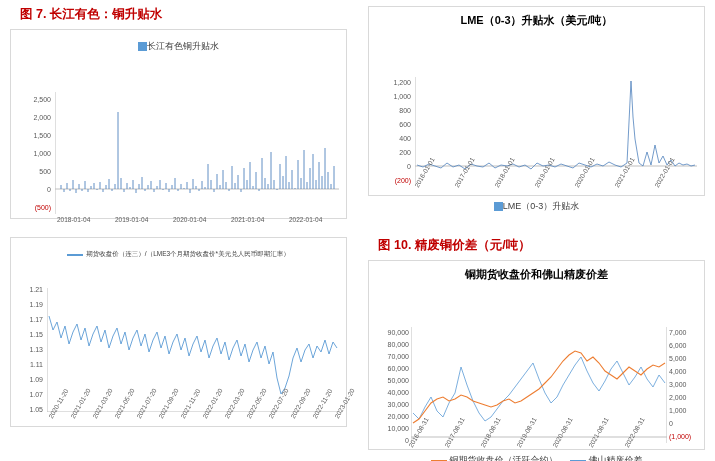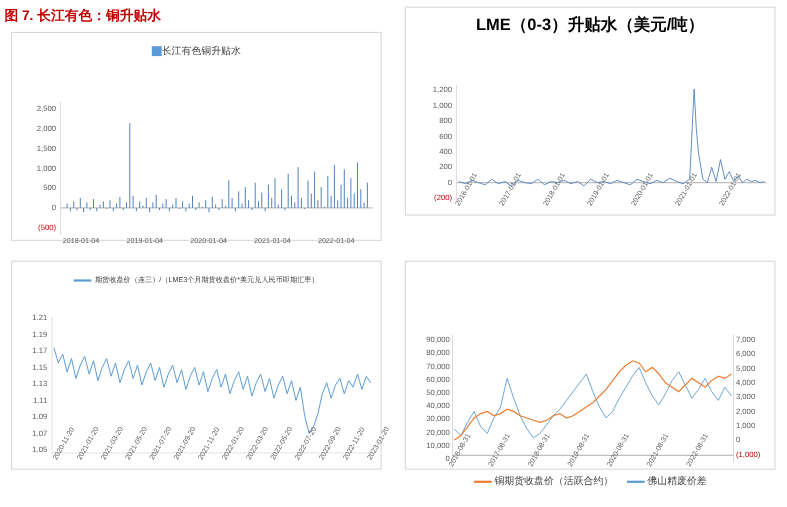--- a/index.html
+++ b/index.html
@@ -3,23 +3,23 @@
 <meta charset="utf-8">
 <style>
   html,body{margin:0;padding:0;}
   body{width:715px;height:461px;background:#ffffff;font-family:"Liberation Sans",sans-serif;}
   .page{position:relative;width:715px;height:461px;overflow:hidden;}
   .quad{position:absolute;box-sizing:border-box;}
   .q1{left:0;top:0;width:357px;height:230px;}
   .q2{left:358px;top:0;width:357px;height:230px;}
   .q3{left:0;top:231px;width:357px;height:230px;}
   .q4{left:358px;top:231px;width:357px;height:230px;}
-  .fig-title{color:#c00000;font-weight:bold;font-size:12.5px;padding:6px 0 0 4px;letter-spacing:0px;white-space:nowrap;}
+  .fig-title{color:#c00000;font-weight:bold;font-size:12.5px;padding:6px 0 0 20px;letter-spacing:0px;white-space:nowrap;}
   .chart-box{position:relative;margin:6px 10px 0 10px;border:1px solid #d9d9d9;background:#fff;height:190px;box-sizing:border-box;}
-  .chart-title{text-align:center;font-size:15px;font-weight:bold;color:#000;padding-top:6px;}
+  .chart-title{text-align:center;font-size:11px;font-weight:bold;color:#000;padding-top:6px;}
   .legend{display:flex;align-items:center;justify-content:center;gap:0;font-size:9px;color:#404040;}
   .legend .swatch{display:inline-block;width:9px;height:9px;background:#5b9bd5;}
   .legend .line{display:inline-block;width:16px;height:2px;background:#5b9bd5;}
   .legend .line.orange{background:#ed7d31;}
   .legend-item{display:flex;align-items:center;gap:3px;}
   .plot{position:absolute;}
   .ytick{position:absolute;font-size:7px;color:#595959;text-align:right;white-space:nowrap;}
   .ytick.right{text-align:left;}
   .ytick.neg{color:#c00000;}
   .xtick{position:absolute;font-size:6.5px;color:#595959;white-space:nowrap;}
@@ -174,20 +174,24 @@
       </svg>
 
       <div class="xtick rot" style="left:44px;top:178px;">2016-01-01</div>
       <div class="xtick rot" style="left:84px;top:178px;">2017-01-01</div>
       <div class="xtick rot" style="left:124px;top:178px;">2018-01-01</div>
       <div class="xtick rot" style="left:164px;top:178px;">2019-01-01</div>
       <div class="xtick rot" style="left:204px;top:178px;">2020-01-01</div>
       <div class="xtick rot" style="left:244px;top:178px;">2021-01-01</div>
       <div class="xtick rot" style="left:284px;top:178px;">2022-01-01</div>
     </div>
+    <div class="legend" style="margin-top:4px;">
+      <span class="swatch"></span>
+      <span>LME（0-3）升贴水</span>
+    </div>
   </div>
 
   <div class="quad q3">
     <div class="chart-box">
       <div class="legend" style="margin-top:12px;font-size:6.5px;">
         <span class="legend-item">
           <span class="line"></span>
           <span>期货收盘价（连三）/（LME3个月期货收盘价*美元兑人民币即期汇率）</span>
         </span>
       </div>
@@ -219,21 +223,23 @@
       <div class="xtick rot" style="left:212px;top:178px;">2022-03-20</div>
       <div class="xtick rot" style="left:234px;top:178px;">2022-05-20</div>
       <div class="xtick rot" style="left:256px;top:178px;">2022-07-20</div>
       <div class="xtick rot" style="left:278px;top:178px;">2022-09-20</div>
       <div class="xtick rot" style="left:300px;top:178px;">2022-11-20</div>
       <div class="xtick rot" style="left:322px;top:178px;">2023-01-20</div>
     </div>
   </div>
 
   <div class="quad q4">
-    <div class="chart-box">
+    <div class="fig-title">图 10.  精废铜价差（元/吨）</div>
+    <div class="chart-box">
+      <div class="chart-title">铜期货收盘价和佛山精废价差</div>
 
       <div class="ytick" style="left:4px;top:68px;width:36px;">90,000</div>
       <div class="ytick" style="left:4px;top:80px;width:36px;">80,000</div>
       <div class="ytick" style="left:4px;top:92px;width:36px;">70,000</div>
       <div class="ytick" style="left:4px;top:104px;width:36px;">60,000</div>
       <div class="ytick" style="left:4px;top:116px;width:36px;">50,000</div>
       <div class="ytick" style="left:4px;top:128px;width:36px;">40,000</div>
       <div class="ytick" style="left:4px;top:140px;width:36px;">30,000</div>
       <div class="ytick" style="left:4px;top:152px;width:36px;">20,000</div>
       <div class="ytick" style="left:4px;top:164px;width:36px;">10,000</div>

